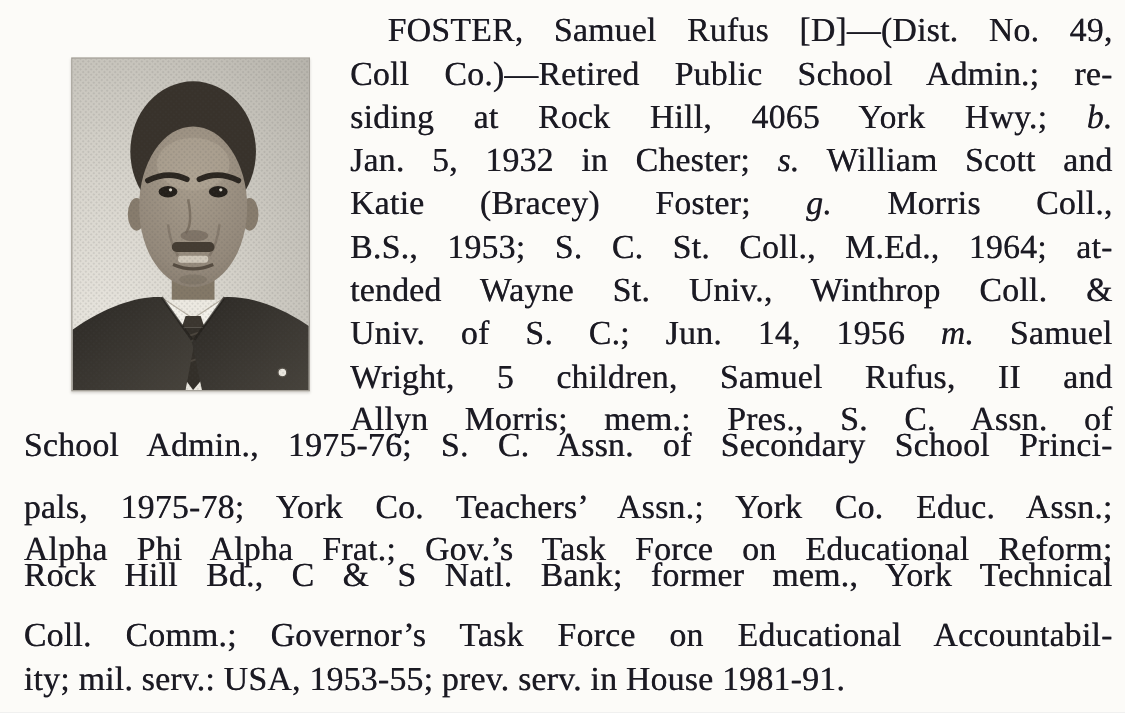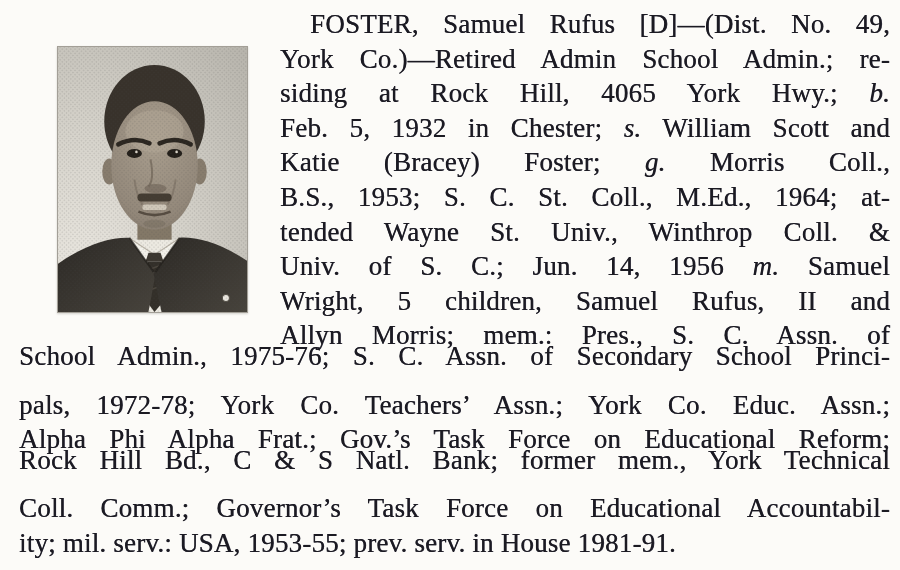--- a/index.html
+++ b/index.html
@@ -108,31 +108,31 @@
       <path d="M121,190 L97,224" stroke="#211e1a" stroke-width="2" opacity="0.7"></path>
 
       <circle cx="167" cy="250" r="3.5" fill="#e9e6de" stroke="#565149" stroke-width="1"></circle>
 
       <rect x="0" y="0" width="188" height="264" fill="url(#ht)"></rect>
     </svg>
   </div>
 
   <div>
     <div class="line col indent" style="top:7px"><span>FOSTER, Samuel Rufus [D]—(Dist. No. 49,</span><span class="it"></span><span></span></div>
-    <div class="line col" style="top:42px"><span>York Co.)—Retired Admin School Admin.; re-</span><span class="it"></span><span></span></div>
+    <div class="line col" style="top:42px"><span>Coll Co.)—Retired Public School Admin.; re-</span><span class="it"></span><span></span></div>
     <div class="line col" style="top:76px"><span>siding at Rock Hill, 4065 York Hwy.; </span><span class="it">b.</span><span></span></div>
-    <div class="line col" style="top:111px"><span>Feb. 5, 1932 in Chester; </span><span class="it">s.</span><span> William Scott and</span></div>
+    <div class="line col" style="top:111px"><span>Jan. 5, 1932 in Chester; </span><span class="it">s.</span><span> William Scott and</span></div>
     <div class="line col" style="top:145px"><span>Katie (Bracey) Foster; </span><span class="it">g.</span><span> Morris Coll.,</span></div>
     <div class="line col" style="top:180px"><span>B.S., 1953; S. C. St. Coll., M.Ed., 1964; at-</span><span class="it"></span><span></span></div>
     <div class="line col" style="top:215px"><span>tended Wayne St. Univ., Winthrop Coll. &amp;</span><span class="it"></span><span></span></div>
     <div class="line col" style="top:249px"><span>Univ. of S. C.; Jun. 14, 1956 </span><span class="it">m.</span><span> Samuel</span></div>
     <div class="line col" style="top:284px"><span>Wright, 5 children, Samuel Rufus, II and</span><span class="it"></span><span></span></div>
     <div class="line col" style="top:318px"><span>Allyn Morris; mem.: Pres., S. C. Assn. of</span><span class="it"></span><span></span></div>
 
     <div class="line full" style="top:339px"><span>School Admin., 1975-76; S. C. Assn. of Secondary School Princi-</span></div>
-    <div class="line full" style="top:388px"><span>pals, 1972-78; York Co. Teachers’ Assn.; York Co. Educ. Assn.;</span></div>
+    <div class="line full" style="top:388px"><span>pals, 1975-78; York Co. Teachers’ Assn.; York Co. Educ. Assn.;</span></div>
     <div class="line full" style="top:422px"><span>Alpha Phi Alpha Frat.; Gov.’s Task Force on Educational Reform;</span></div>
     <div class="line full" style="top:443px"><span>Rock Hill Bd., C &amp; S Natl. Bank; former mem., York Technical</span></div>
     <div class="line full" style="top:491px"><span>Coll. Comm.; Governor’s Task Force on Educational Accountabil-</span></div>
     <div class="line full lastline" style="top:526px"><span>ity; mil. serv.: USA, 1953-55; prev. serv. in House 1981-91.</span></div>
   </div>
 
 </div>
 
 </body></html>

